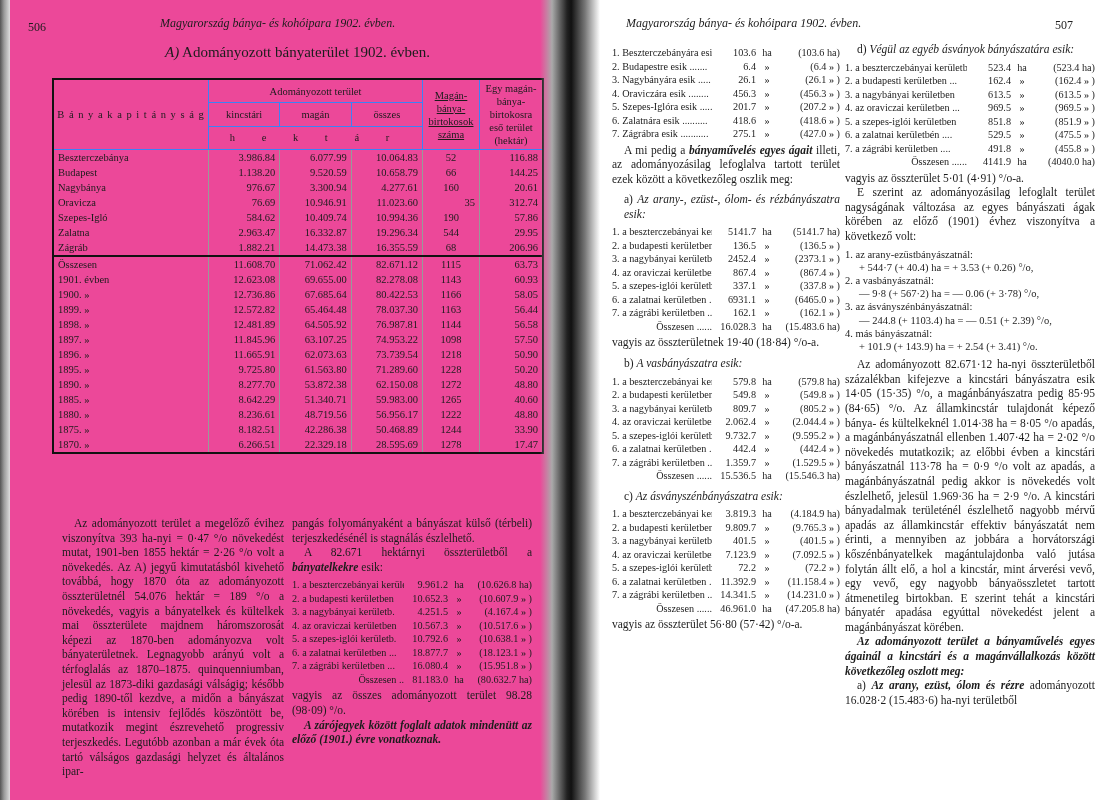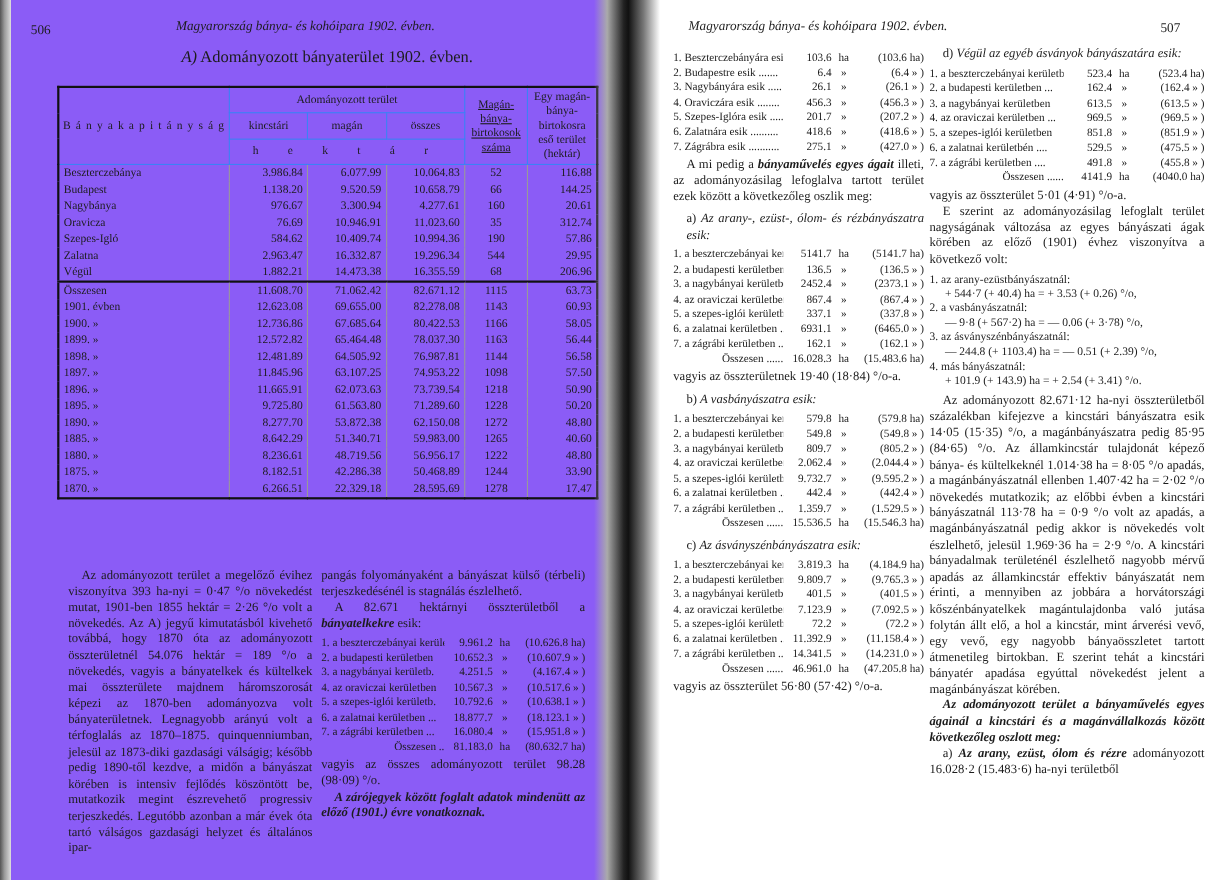--- a/index.html
+++ b/index.html
@@ -1,18 +1,18 @@
 <!DOCTYPE html>
 <html><head>
 <meta charset="utf-8">
 <style>
   html,body{margin:0;padding:0;}
   body{width:1102px;height:800px;position:relative;overflow:hidden;background:#fff;font-family:"Liberation Serif","DejaVu Serif",serif;color:#1c1c1c;}
   .page{position:absolute;top:0;height:800px;}
-  #left{left:0;width:560px;background:#8b5cf6;}
+  #left{left:0;width:560px;background:#ec4899;}
   #right{left:560px;width:542px;background:#fff;}
   .lborder{position:absolute;left:0;top:0;width:10px;height:800px;background:linear-gradient(90deg,#555 0,#999 40%,#ddd 100%);}
   .spine{position:absolute;left:540px;top:0;width:60px;height:800px;background:linear-gradient(90deg,rgba(255,255,255,0) 0,#aaa 20%,#222 45%,#111 52%,#777 75%,rgba(255,255,255,0) 100%);}
   .pagenum{position:absolute;font-size:12px;}
   .runhead{position:absolute;font-style:italic;font-size:12px;}
   .ttitle{position:absolute;left:165px;top:44px;font-size:15px;}
   .ttitle i{font-style:italic;}
   table.main{position:absolute;left:52px;top:78px;width:492px;border-collapse:collapse;font-size:10.5px;border:2px solid #111;}
   table.main th{font-weight:normal;border:1px solid #3b82f6;padding:2px;text-align:center;line-height:13px;}
   table.main td{padding:0 4px;height:15px;line-height:15px;border-left:1px solid #999;white-space:nowrap;}
@@ -84,41 +84,41 @@
           <td class="num">3.300.94</td>
           <td class="num">4.277.61</td>
           <td class="num" style="text-align: center;">160</td>
           <td class="num">20.61</td>
         </tr>
         <tr>
           <td class="name">Oravicza</td>
           <td class="num">76.69</td>
           <td class="num">10.946.91</td>
           <td class="num">11.023.60</td>
-          <td class="num" style="text-align: center;">35</td>
+          <td class="num" style="text-align: right;">35</td>
           <td class="num">312.74</td>
         </tr>
         <tr>
           <td class="name">Szepes-Igló</td>
           <td class="num">584.62</td>
           <td class="num">10.409.74</td>
           <td class="num">10.994.36</td>
           <td class="num" style="text-align: center;">190</td>
           <td class="num">57.86</td>
         </tr>
         <tr>
           <td class="name">Zalatna</td>
           <td class="num">2.963.47</td>
           <td class="num">16.332.87</td>
           <td class="num">19.296.34</td>
           <td class="num" style="text-align: center;">544</td>
           <td class="num">29.95</td>
         </tr>
         <tr>
-          <td class="name">Végül</td>
+          <td class="name">Zágráb</td>
           <td class="num">1.882.21</td>
           <td class="num">14.473.38</td>
           <td class="num">16.355.59</td>
           <td class="num" style="text-align: center;">68</td>
           <td class="num">206.96</td>
         </tr>
       </tbody>
     <tbody id="tbody-years">
         <tr class="sep">
           <td class="name">Összesen</td>

